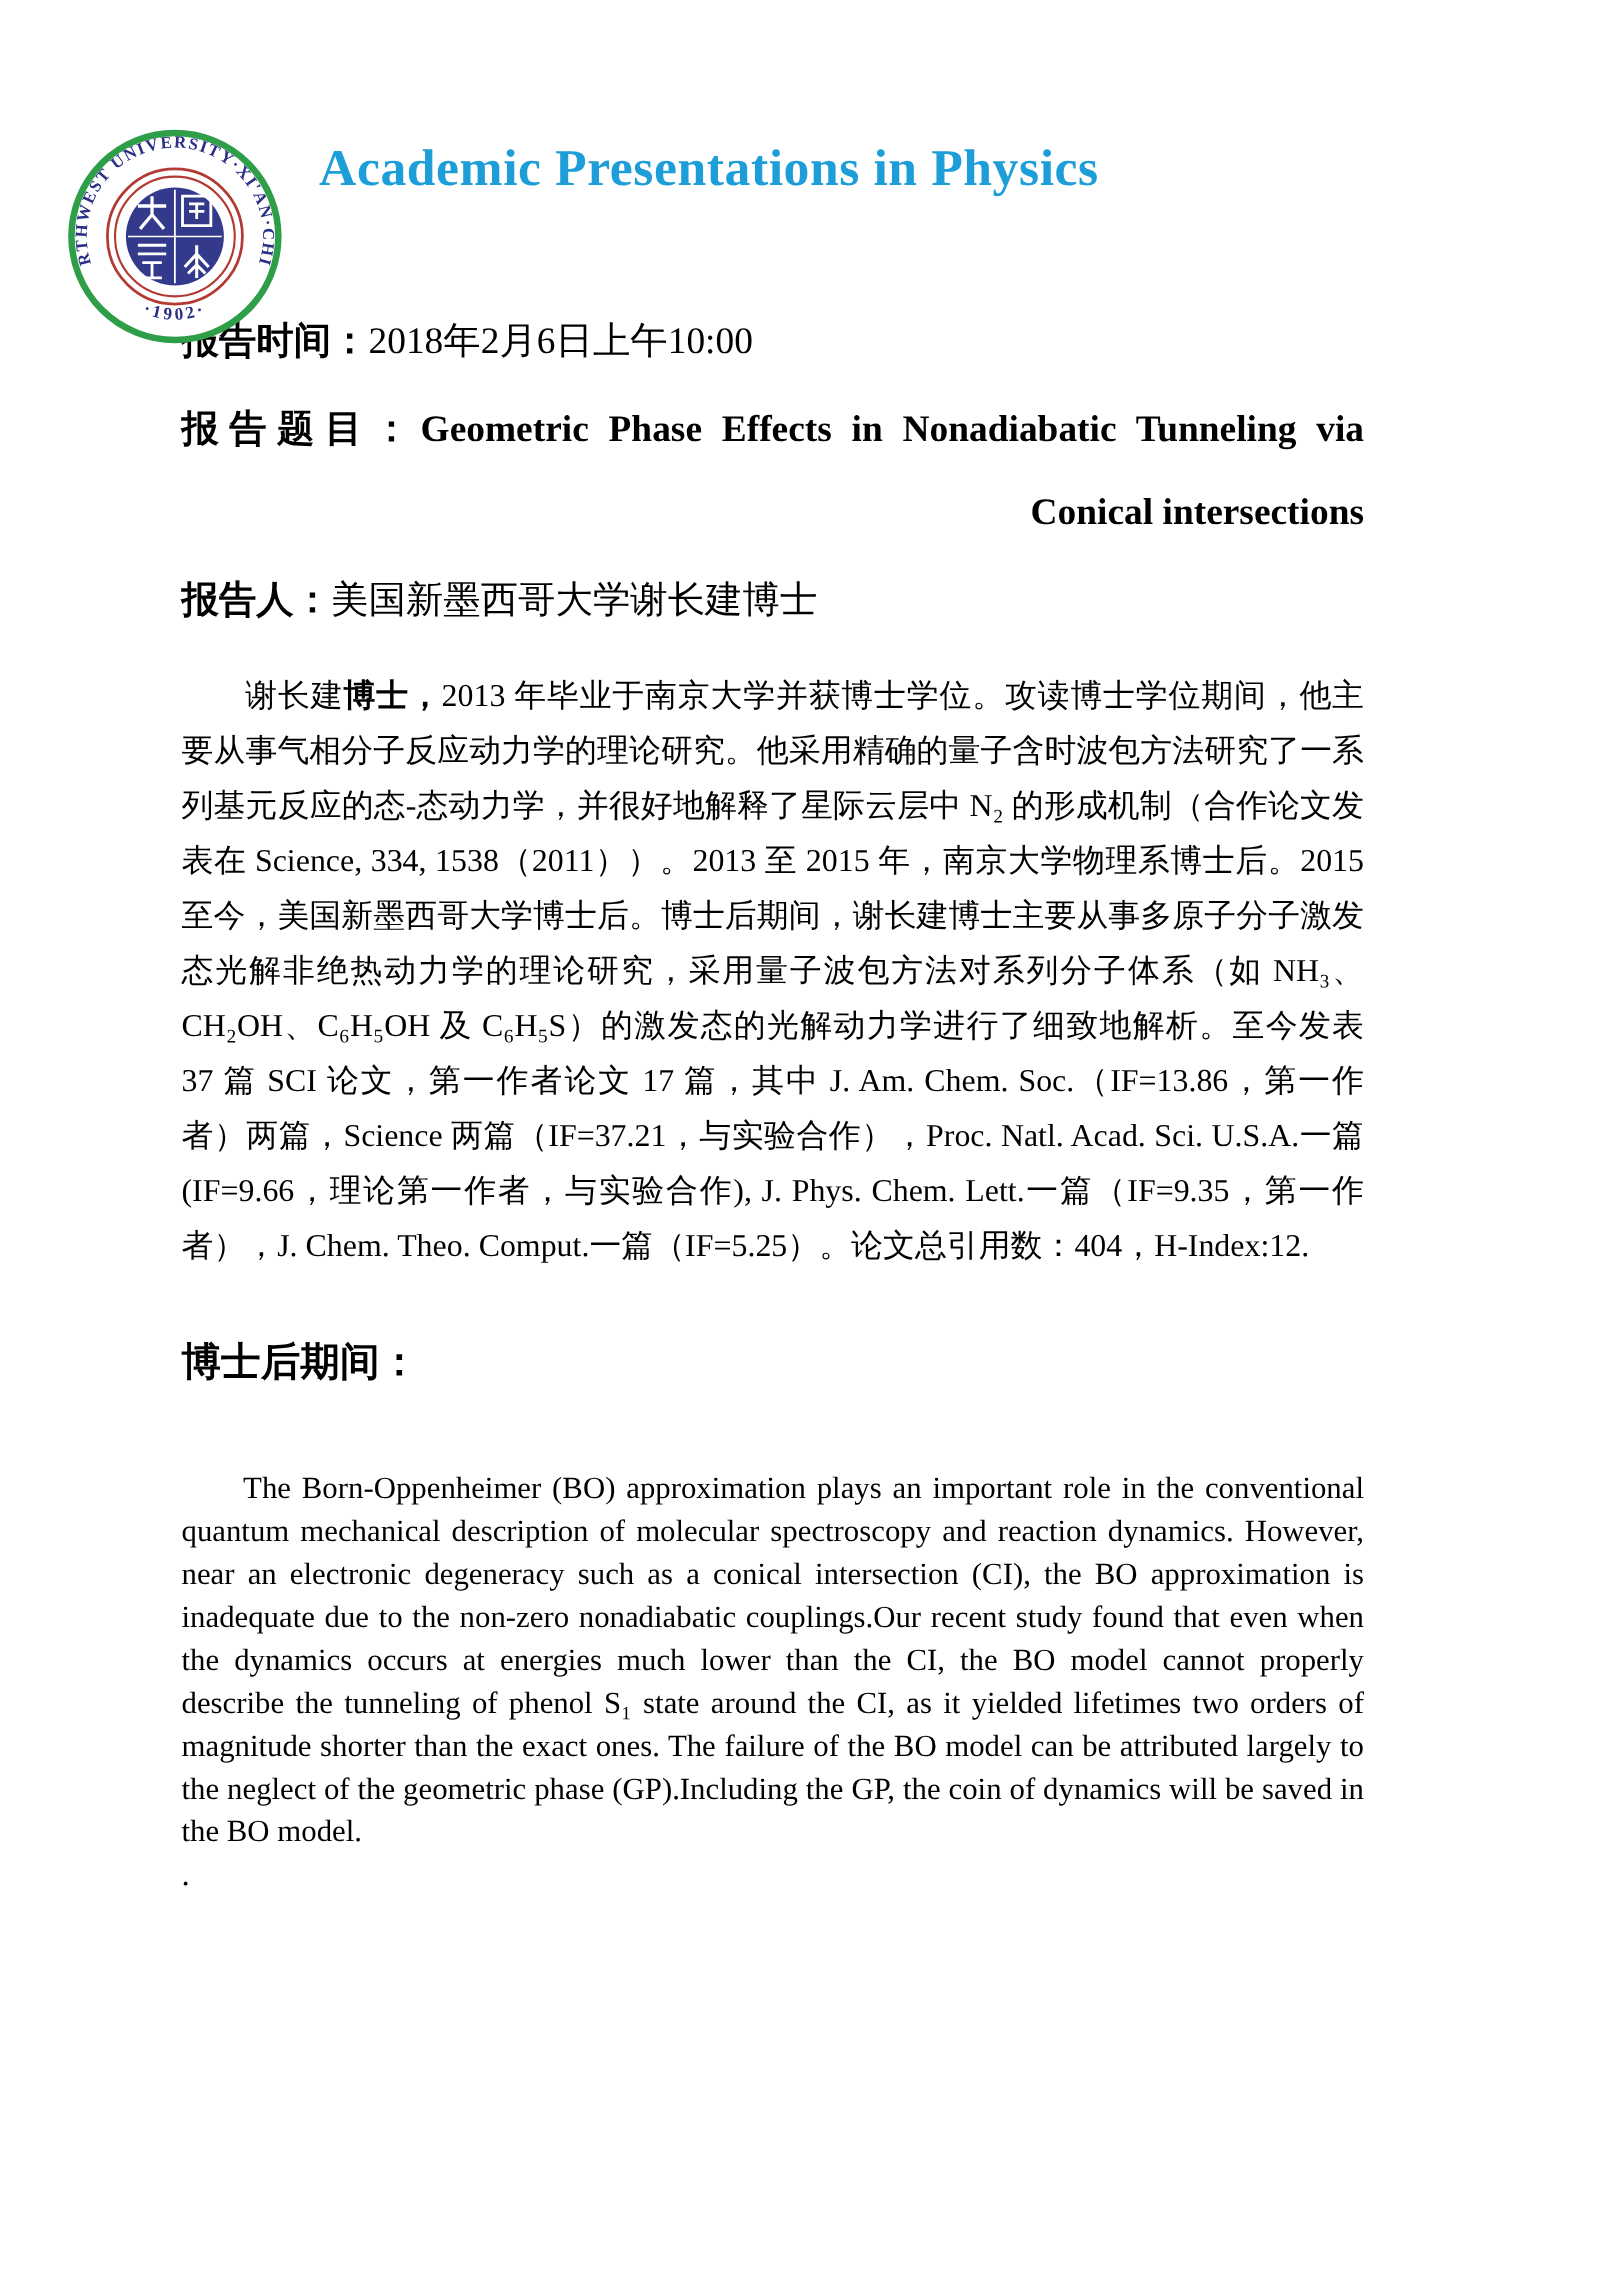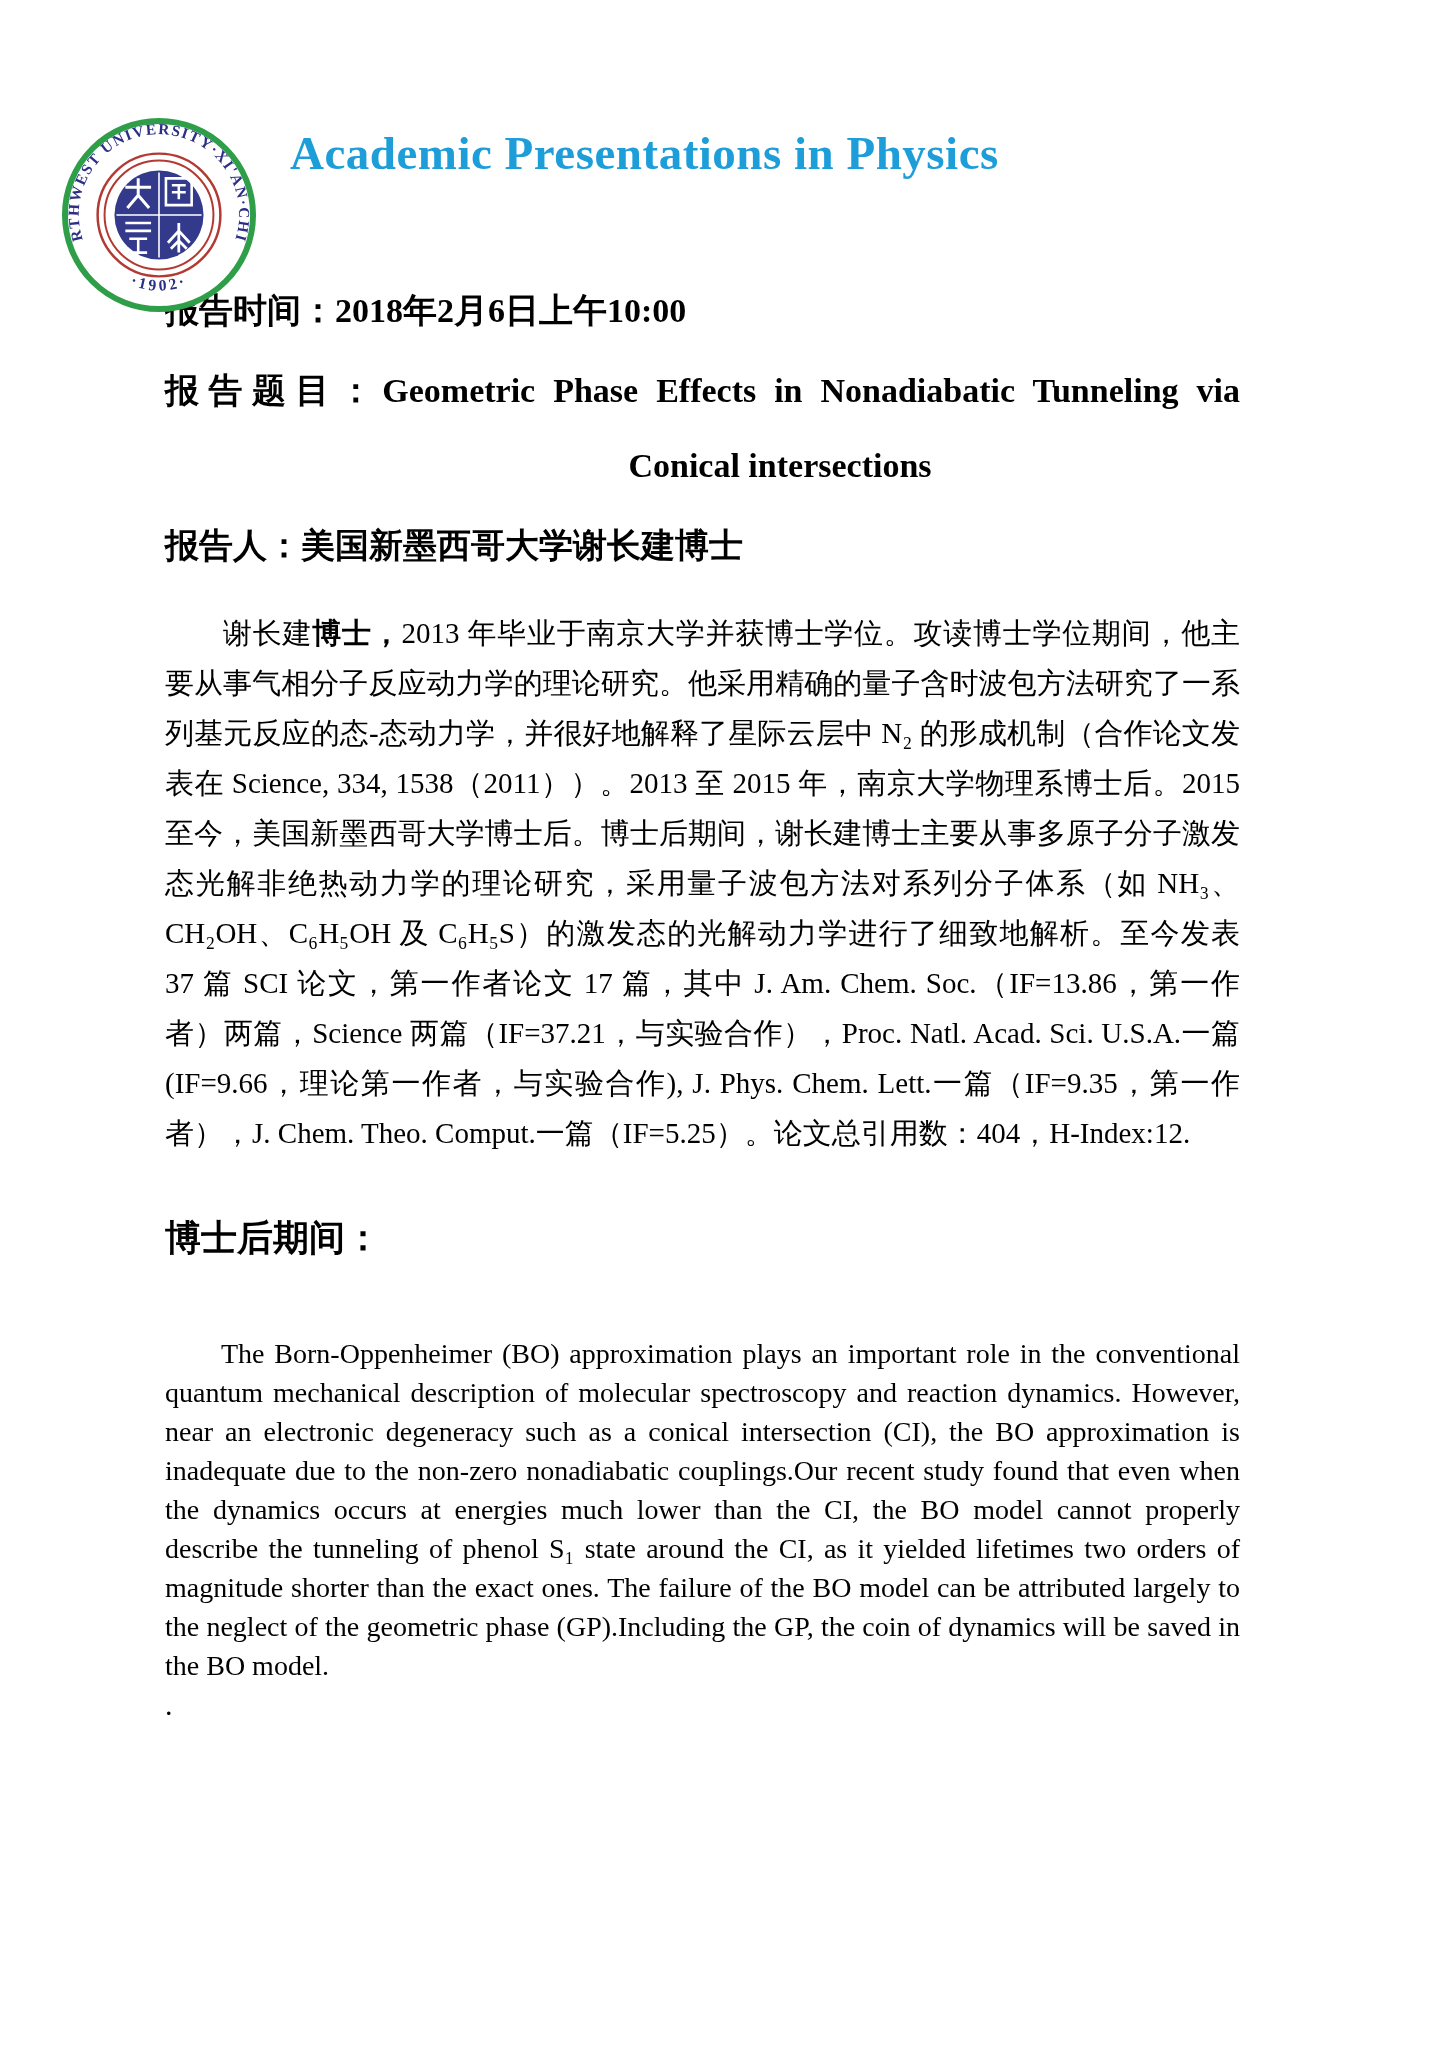--- a/index.html
+++ b/index.html
@@ -24,30 +24,30 @@
   .title-zh {
     margin-top:16px;
     font-size:50px; font-weight:bold; letter-spacing:13px;
     color:#35addf; line-height:1.2;
   }
 
   
   .fields { margin-top:113px; }
   .field-row { font-size:34px; line-height:1.05; margin-bottom:44px; }
   .field-label { font-weight:bold; }
-  .field-value { font-weight:bold; }
+  .field-value { font-weight:normal; }
   .topic-line1 {
     font-size:34px; font-weight:bold; line-height:1.05;
     text-align:justify; text-align-last:justify;
     margin-bottom:40px;
   }
   .topic-line1 .field-label { font-weight:bold; }
   .topic-line2 {
     font-size:34px; font-weight:bold; line-height:1.05;
-    text-align:center; padding-left:155px;
+    text-align:right; padding-left:155px;
     margin-bottom:44px;
   }
 
   
   .bio {
     margin-top:36px;
     font-size:29px; line-height:50px;
     text-align:justify; text-indent:2em;
   }
   .bio .bio-bold { font-weight:bold; }

